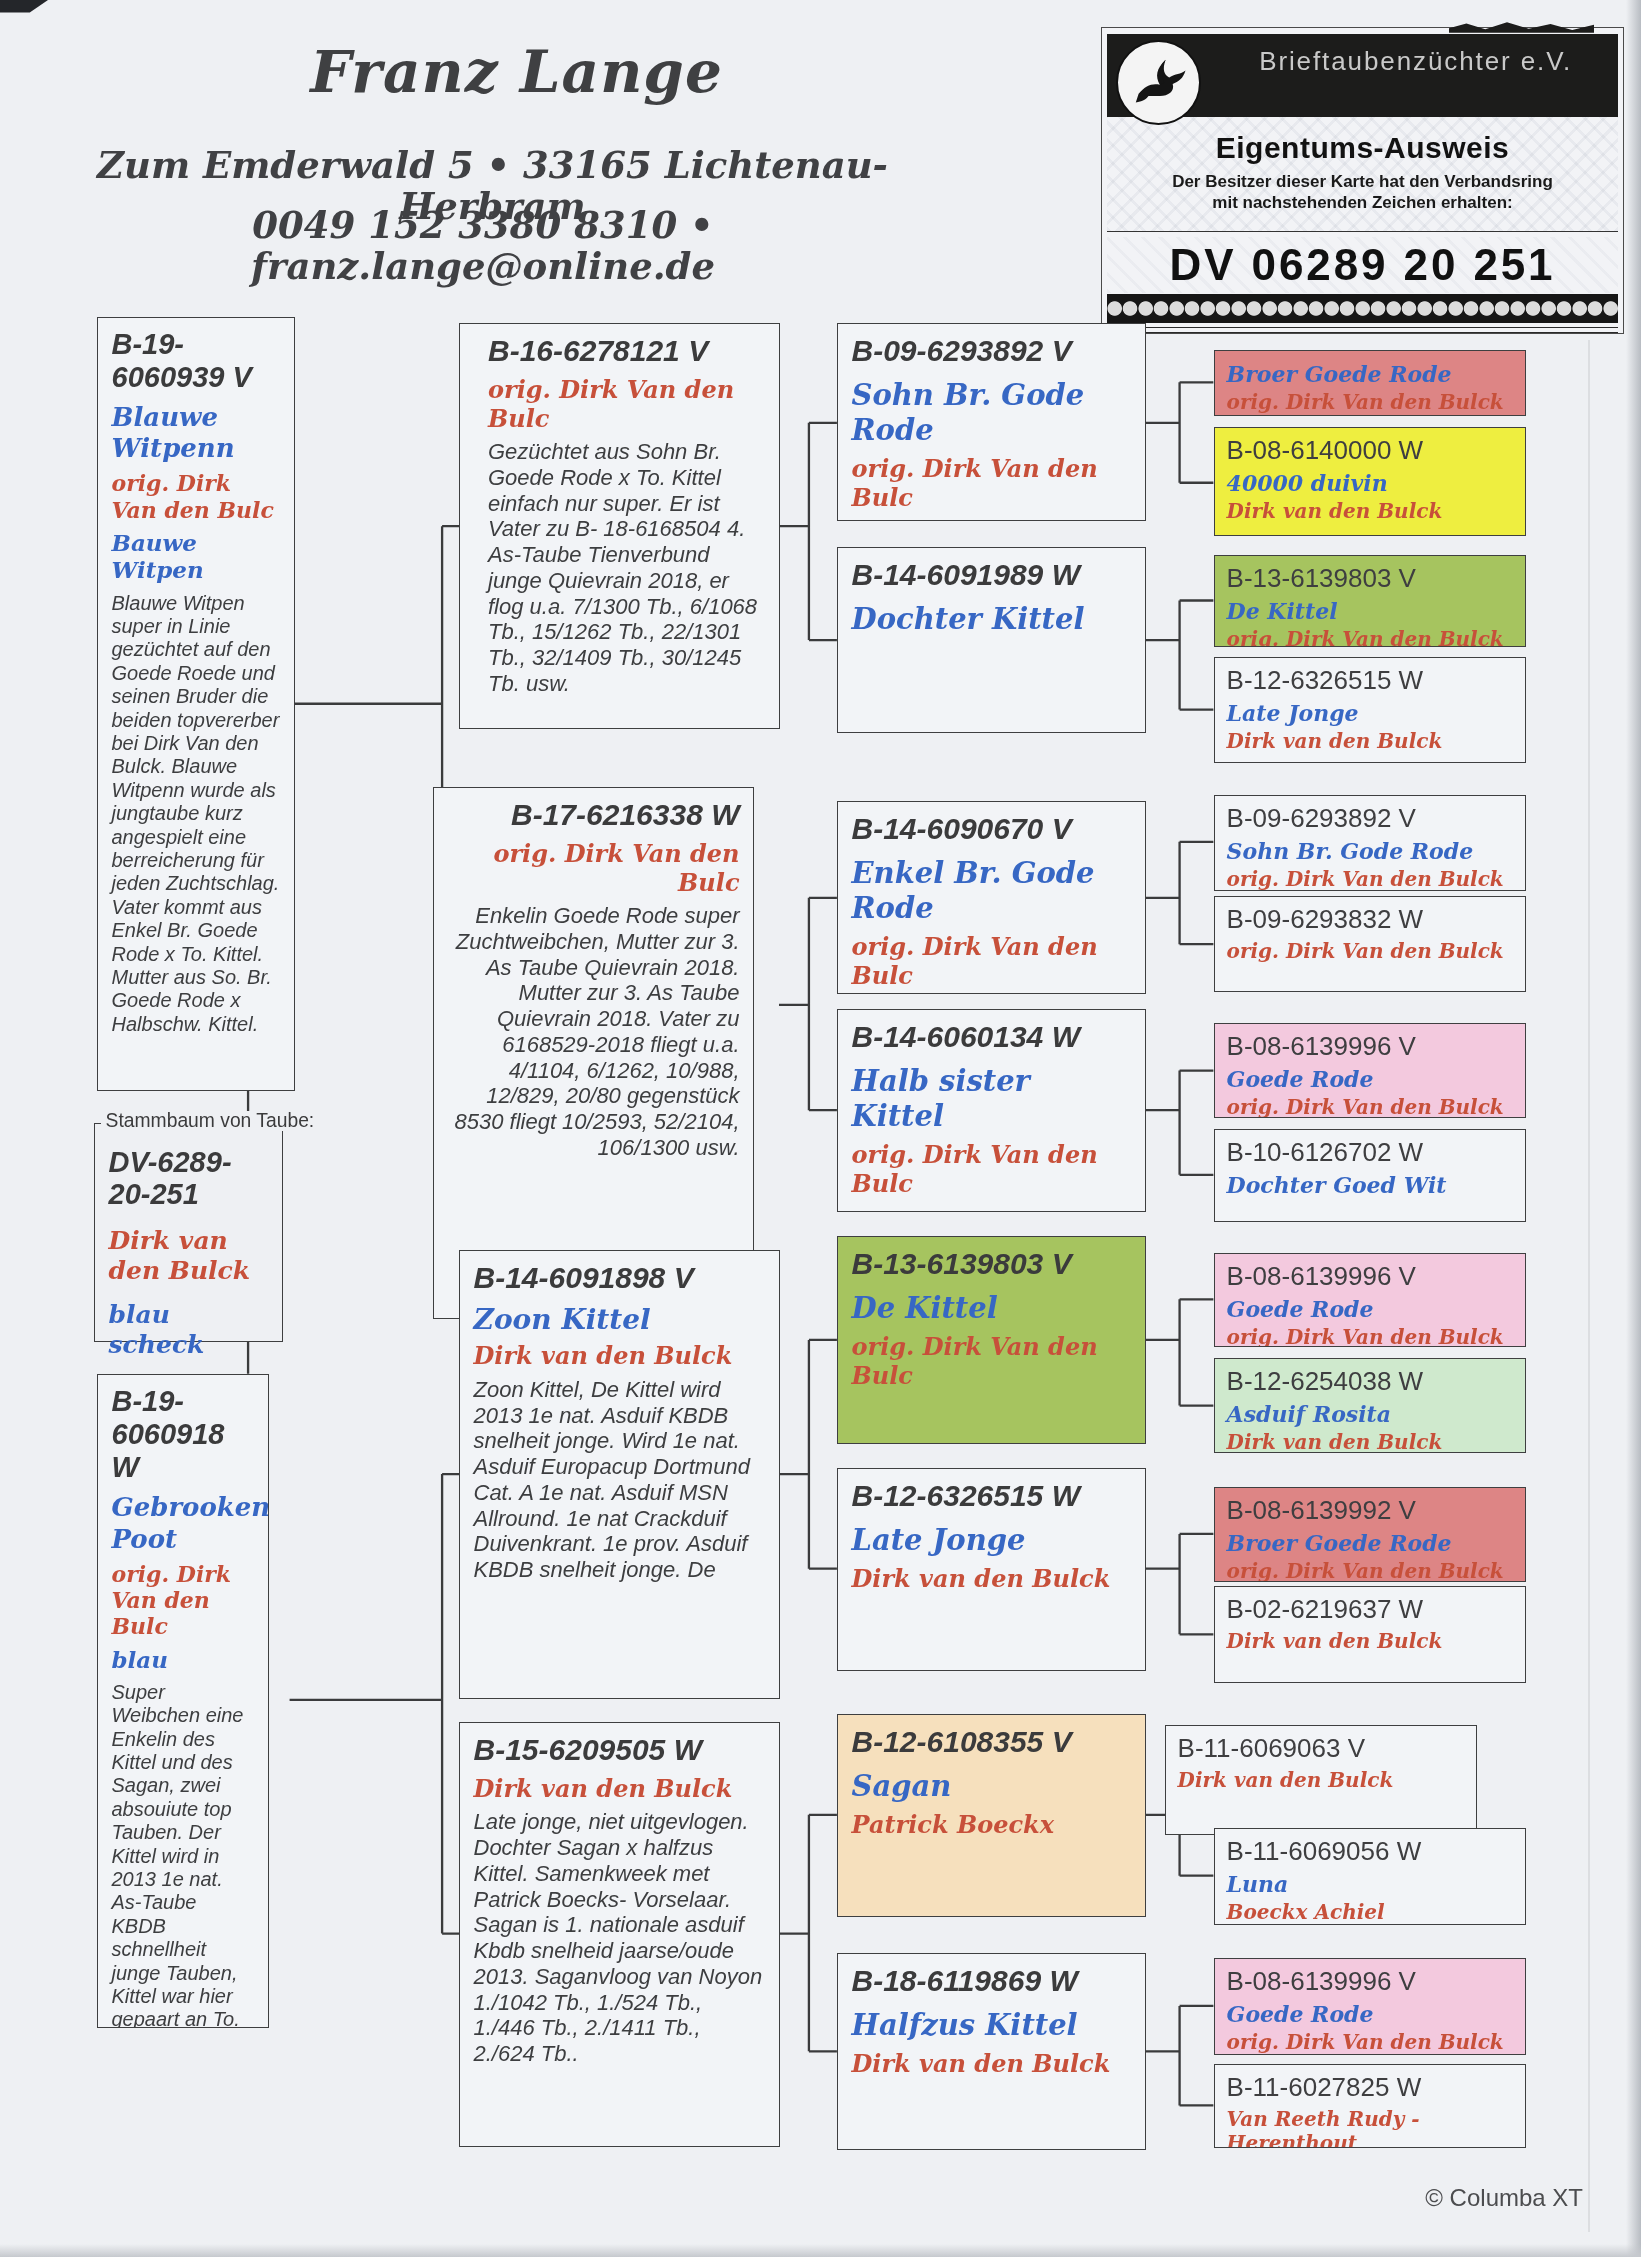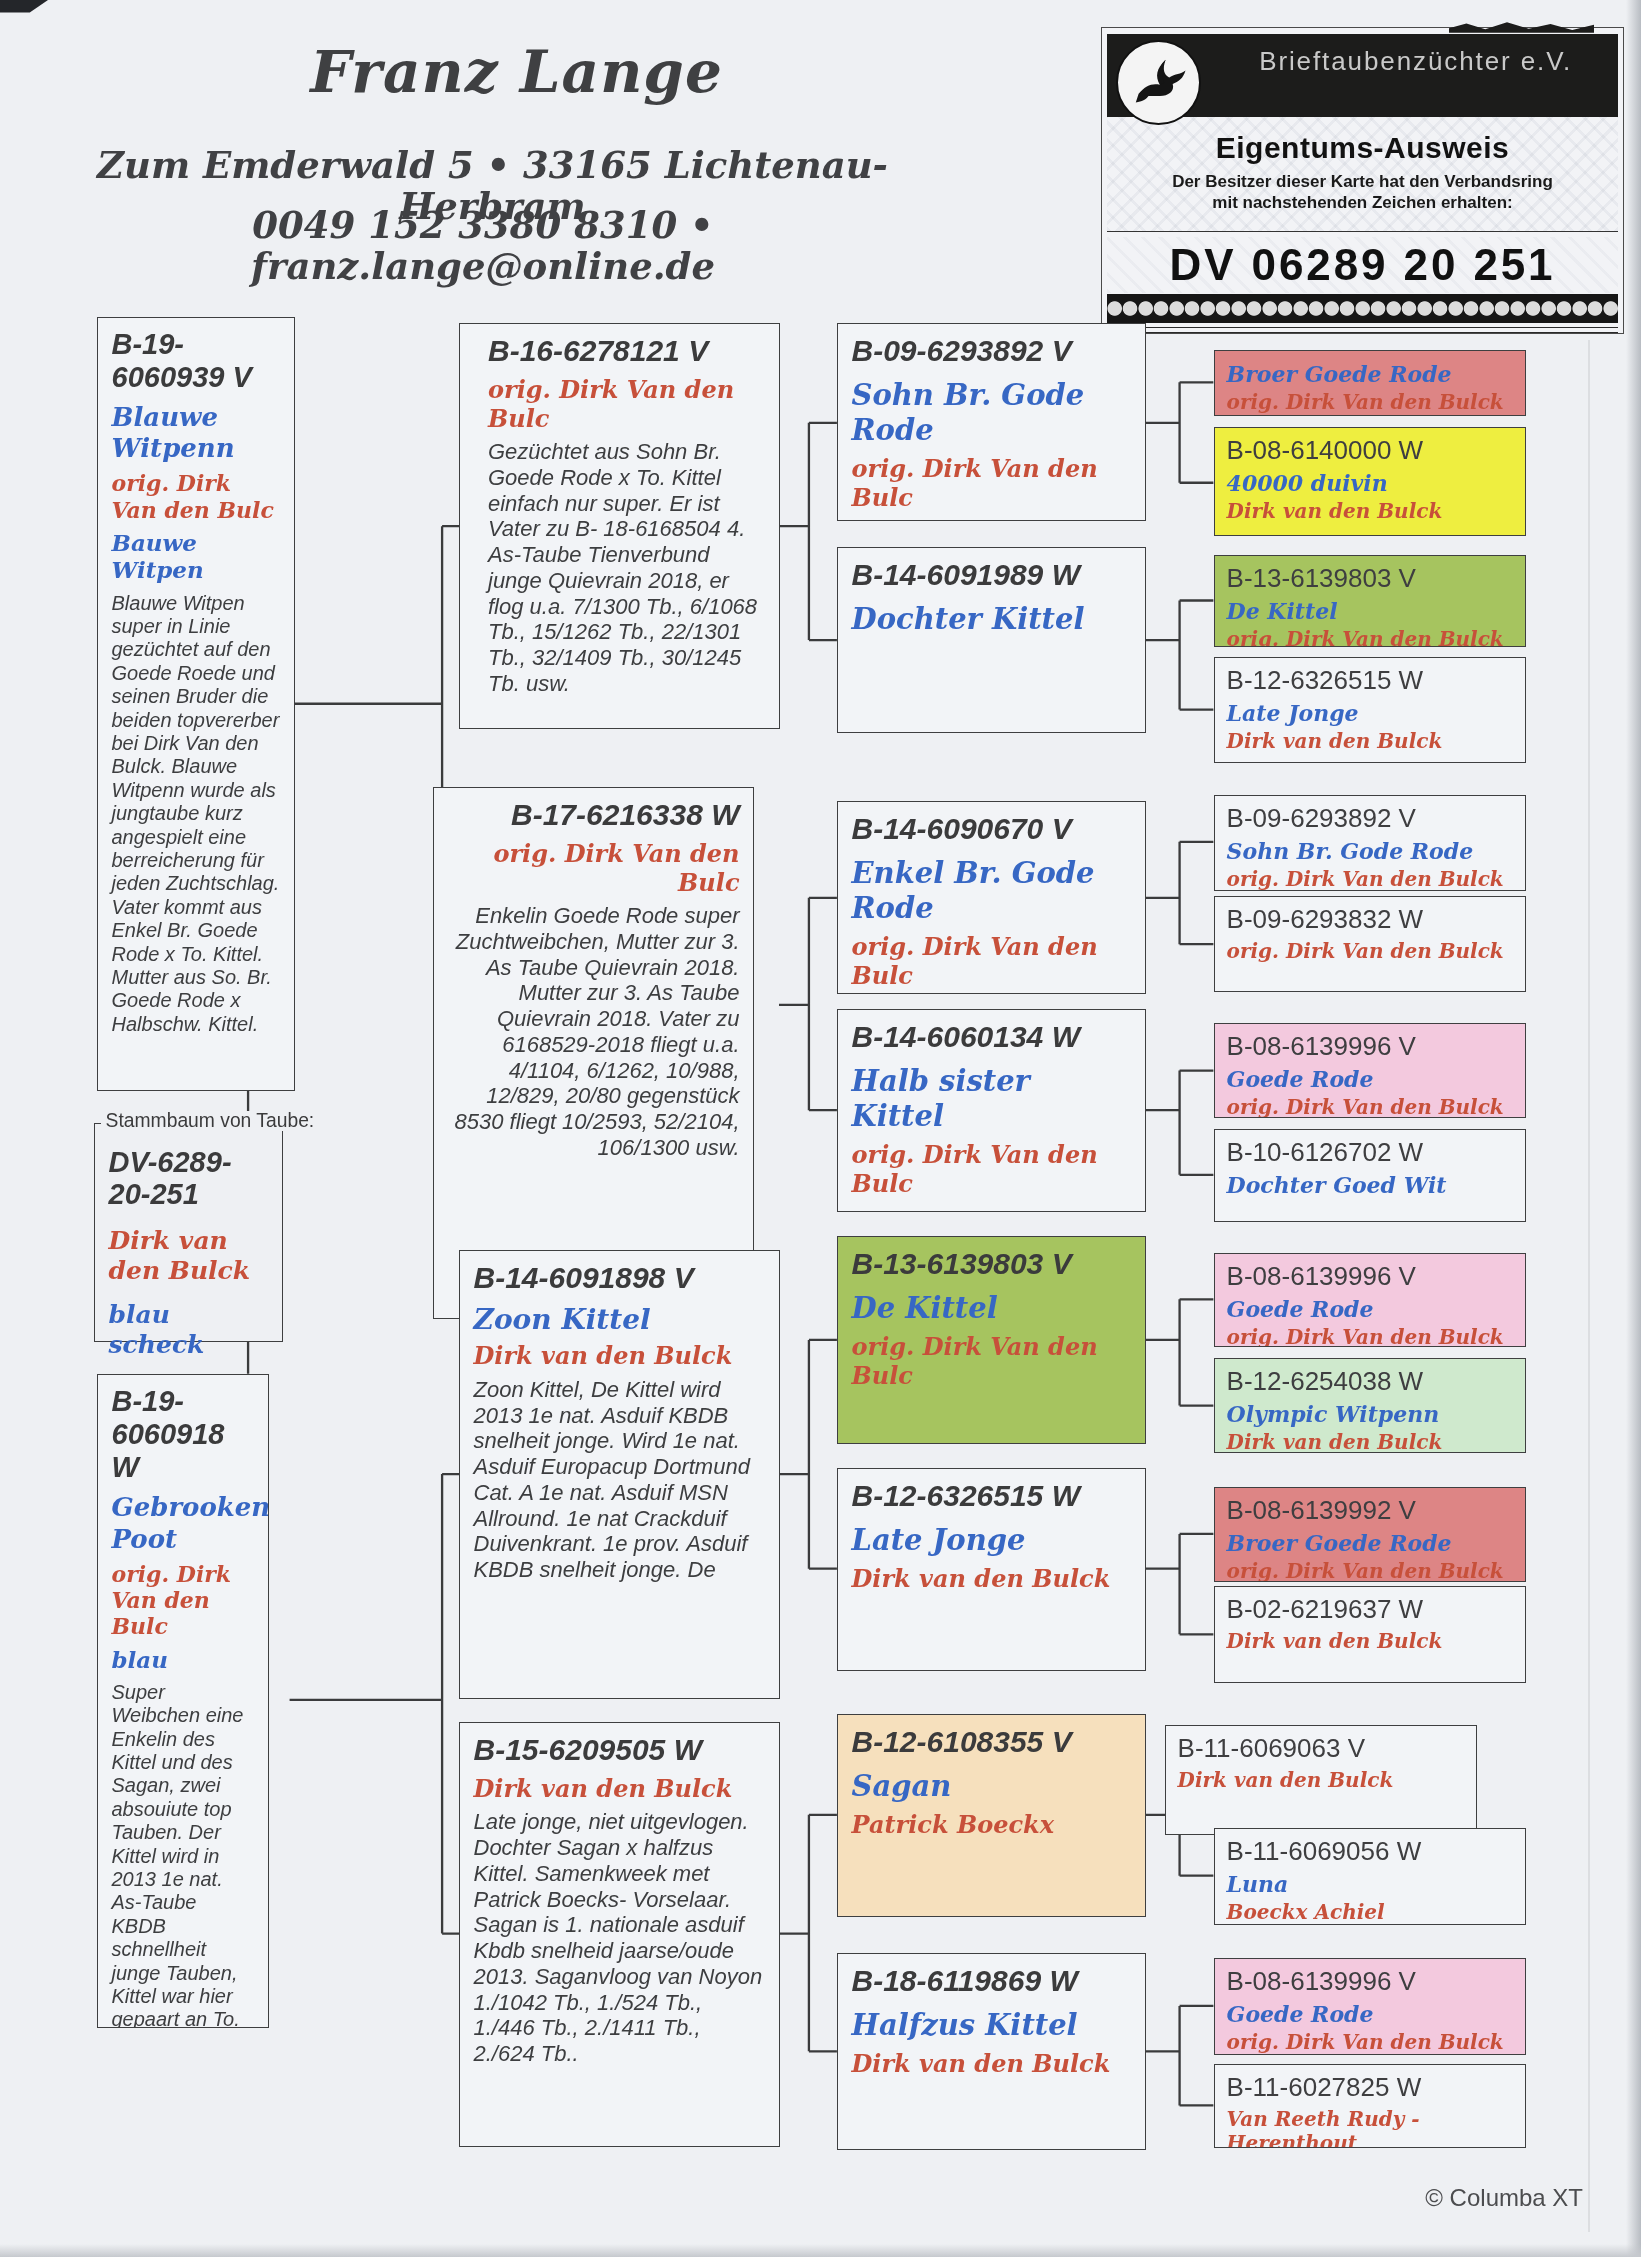--- a/index.html
+++ b/index.html
@@ -281,21 +281,21 @@
   <div class="name">Dochter Goed Wit</div>
   <div class="breeder"></div>
 </div>
 <div class="pbox g4 bg-pink" style="left:1214px;top:1253px;width:312px;height:94px;">
   <div class="ring">B-08-6139996 V</div>
   <div class="name">Goede Rode</div>
   <div class="breeder">orig. Dirk Van den Bulck</div>
 </div>
 <div class="pbox g4 bg-mint" style="left:1214px;top:1358px;width:312px;height:95px;">
   <div class="ring">B-12-6254038 W</div>
-  <div class="name">Olympic Witpenn</div>
+  <div class="name">Asduif Rosita</div>
   <div class="breeder">Dirk van den Bulck</div>
 </div>
 <div class="pbox g4 bg-salmon" style="left:1214px;top:1487px;width:312px;height:95px;">
   <div class="ring">B-08-6139992 V</div>
   <div class="name">Broer Goede Rode</div>
   <div class="breeder">orig. Dirk Van den Bulck</div>
 </div>
 <div class="pbox g4" style="left:1214px;top:1586px;width:312px;height:97px;">
   <div class="ring">B-02-6219637 W</div>
   <div class="name"></div>

